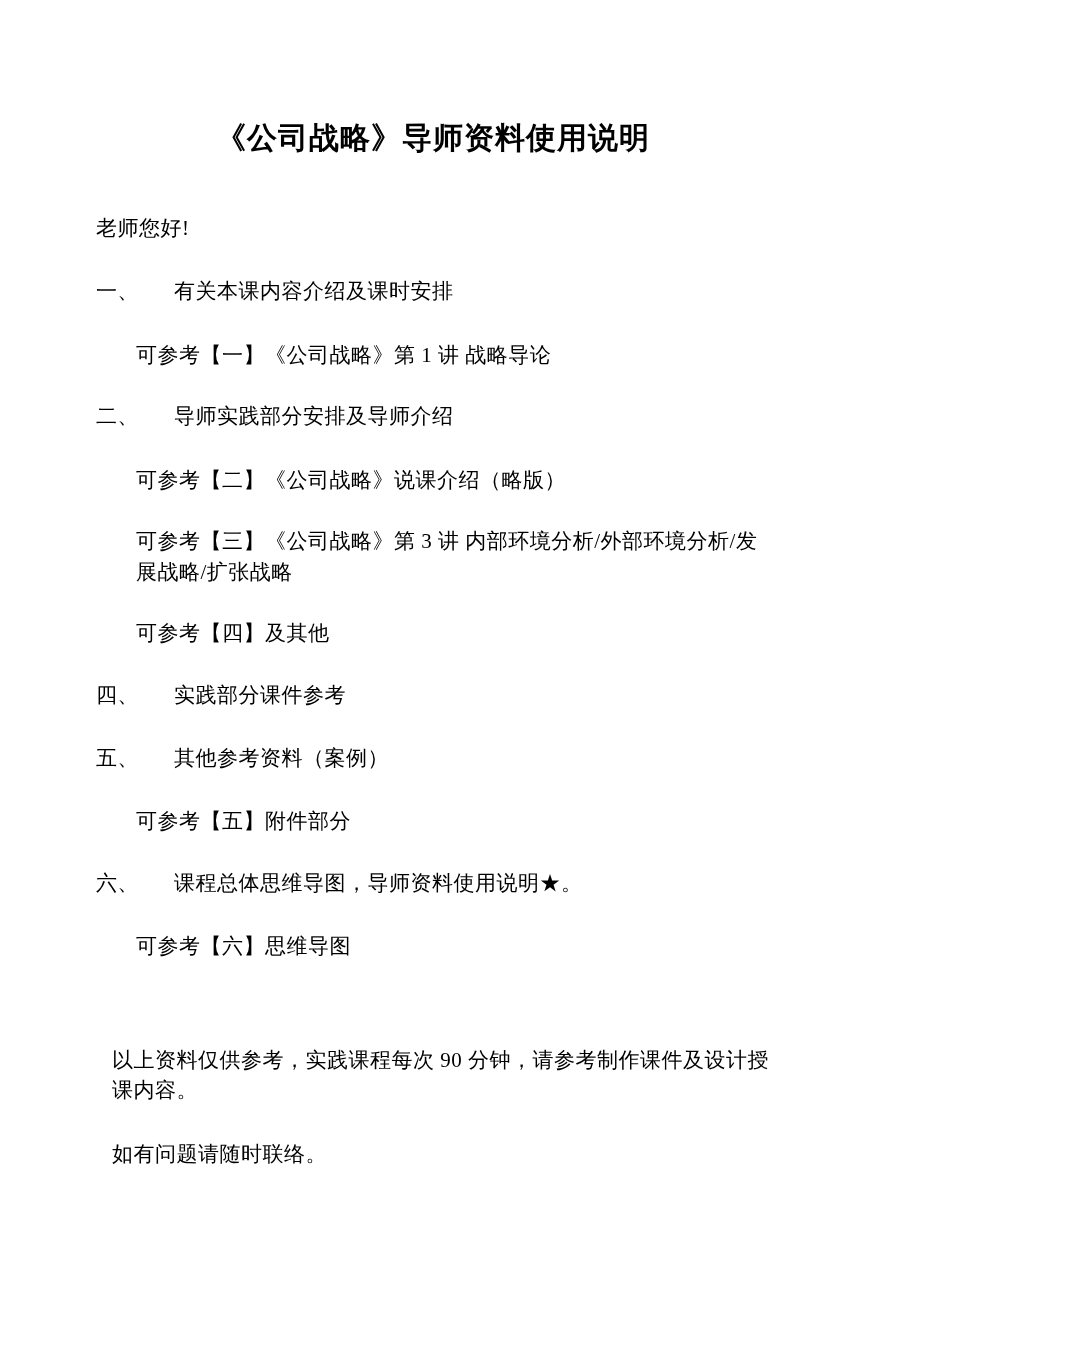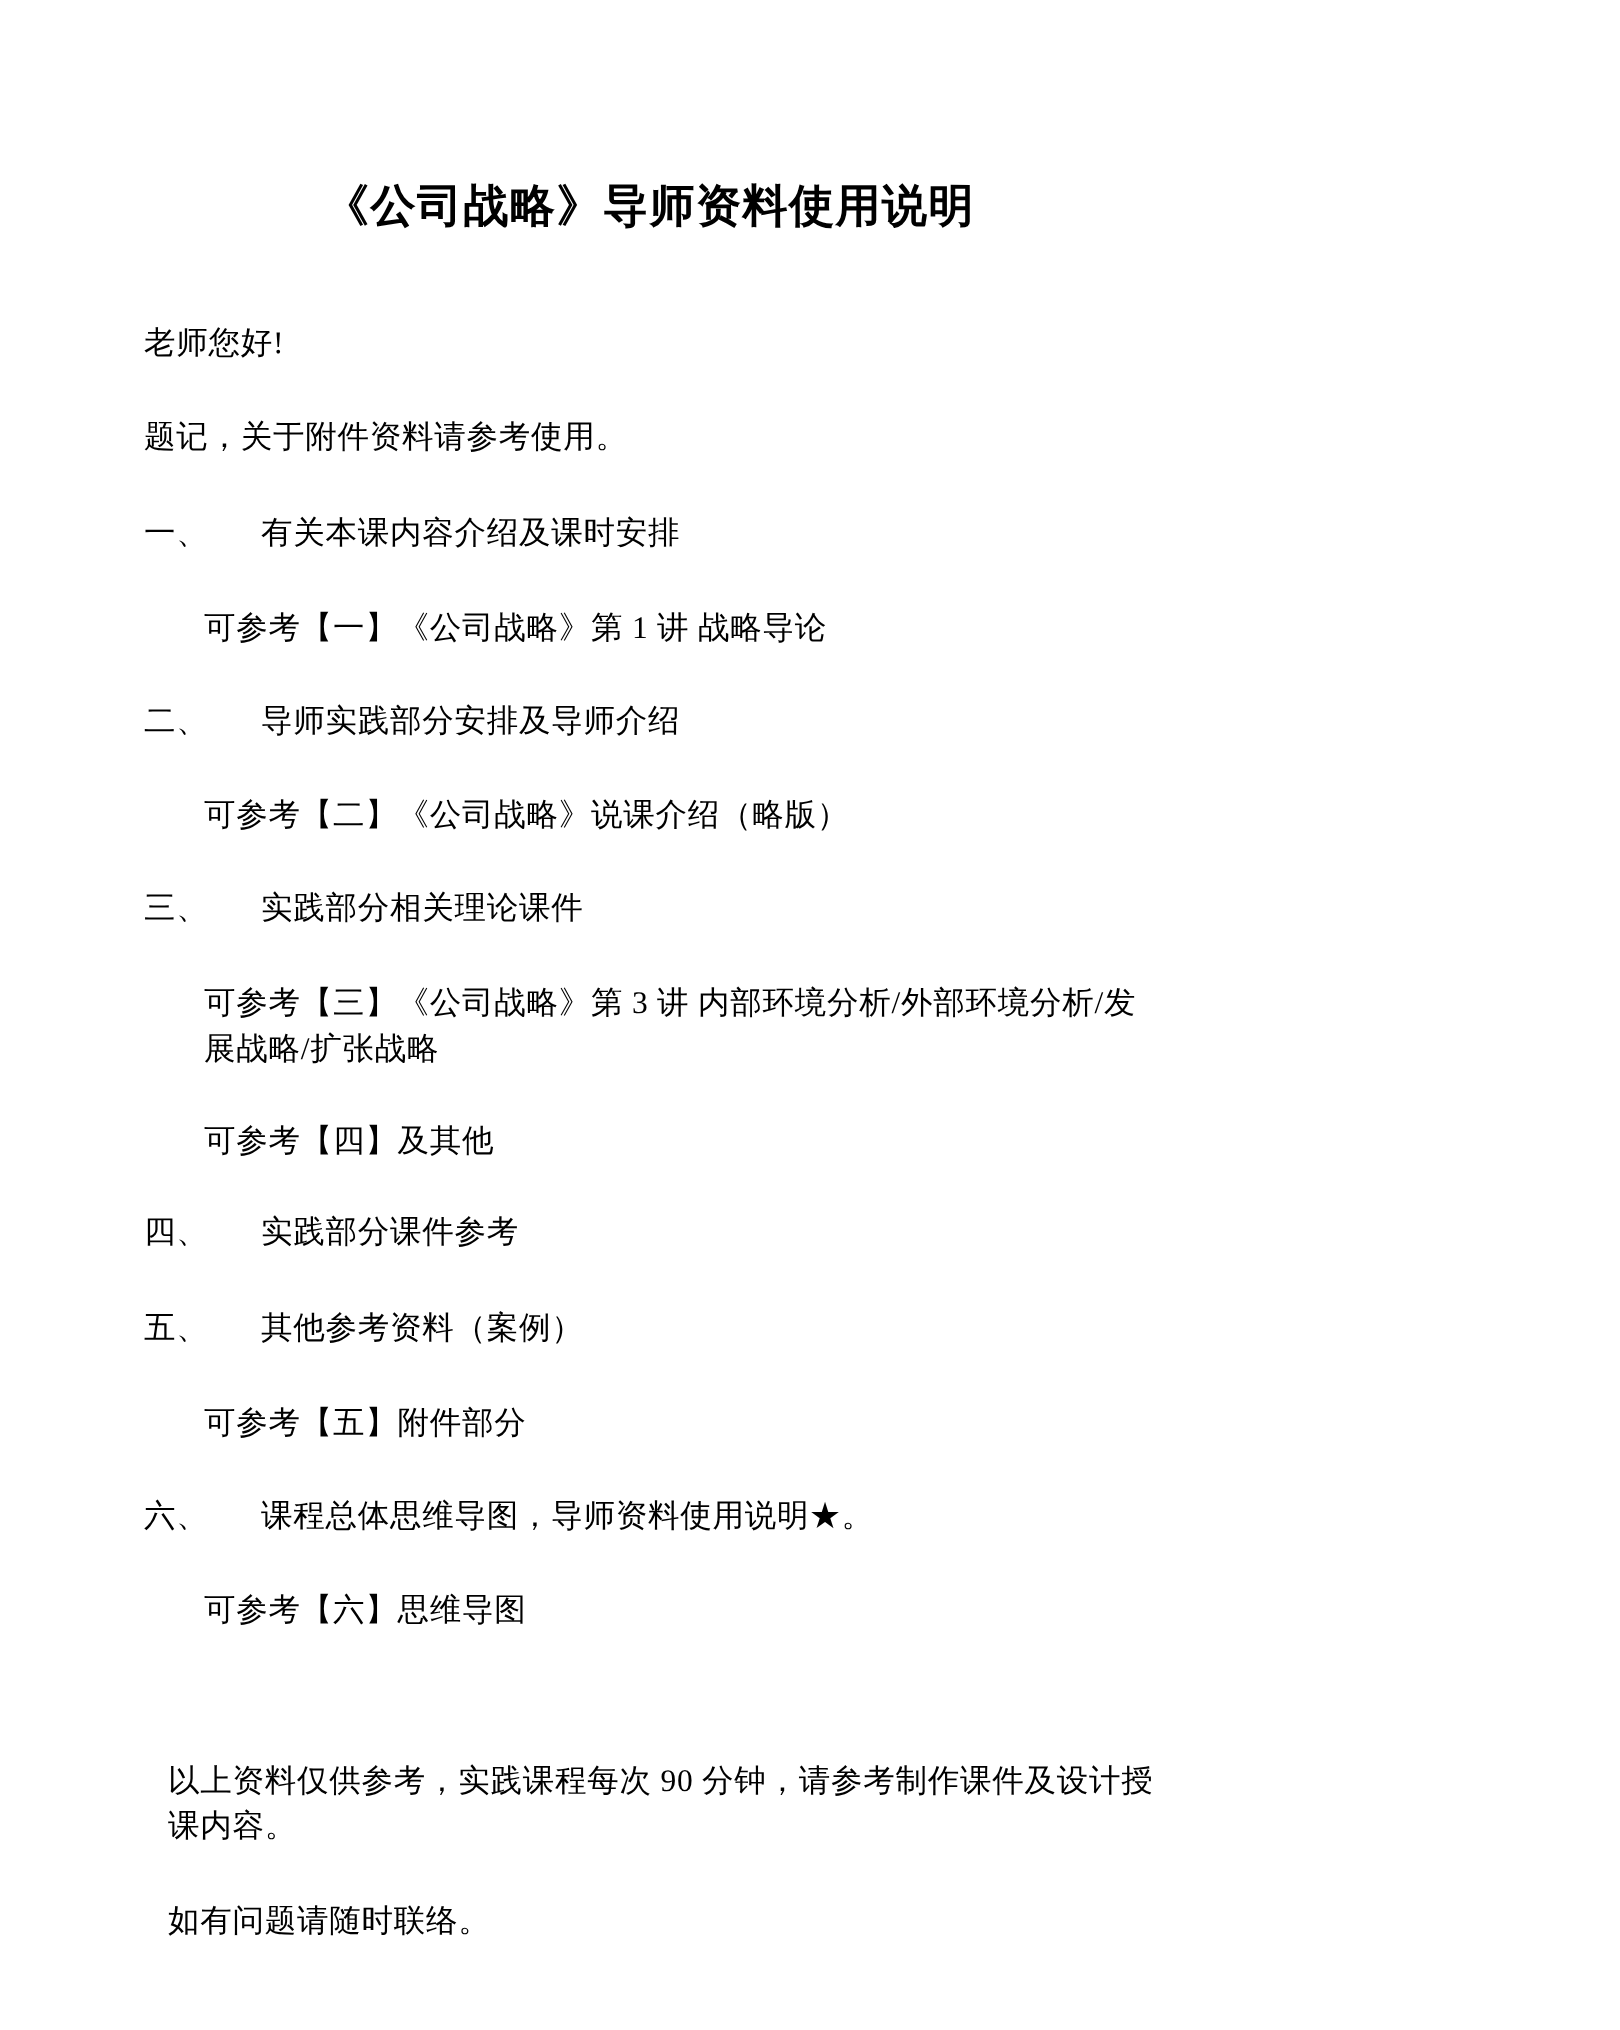--- a/index.html
+++ b/index.html
@@ -67,35 +67,31 @@
 </head>
 <body>
 
 <div class="page">
 
   <h1 class="doc-title">《公司战略》导师资料使用说明</h1>
 
   <div class="body-block">
 
     <p class="line">老师您好!</p>
-    <p class="line">题记，关于附件资料请参考使用。</p>
 
     <p class="line numbered">
       <span class="num">一、</span><span>有关本课内容介绍及课时安排</span>
     </p>
     <p class="line sub">可参考【一】《公司战略》第 1 讲  战略导论</p>
 
     <p class="line numbered">
       <span class="num">二、</span><span>导师实践部分安排及导师介绍</span>
     </p>
     <p class="line sub">可参考【二】《公司战略》说课介绍（略版）</p>
 
-    <p class="line numbered">
-      <span class="num">三、</span><span>实践部分相关理论课件</span>
-    </p>
     <p class="line sub">可参考【三】《公司战略》第 3 讲  内部环境分析/外部环境分析/发展战略/扩张战略</p>
 
     <p class="line sub">可参考【四】及其他</p>
     <p class="line numbered">
       <span class="num">四、</span><span>实践部分课件参考</span>
     </p>
 
     <p class="line numbered">
       <span class="num">五、</span><span>其他参考资料（案例）</span>
     </p>

